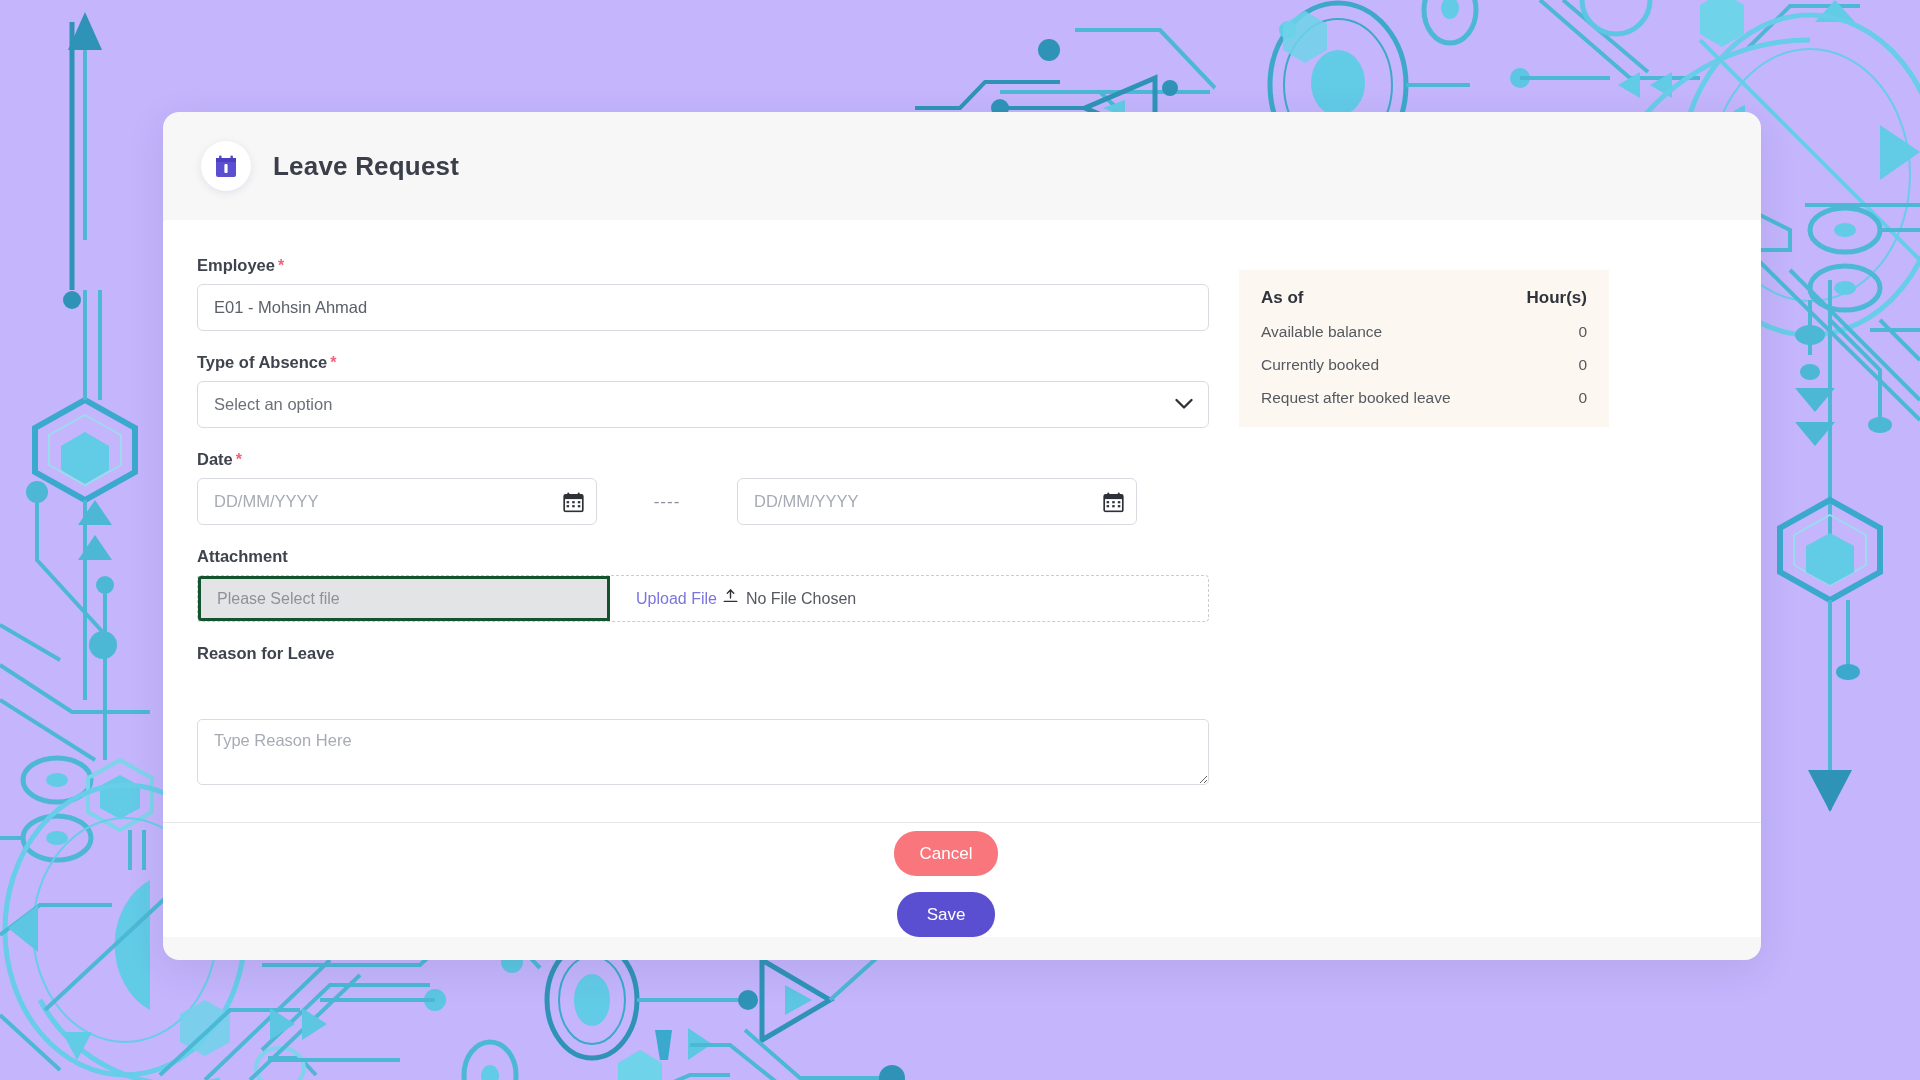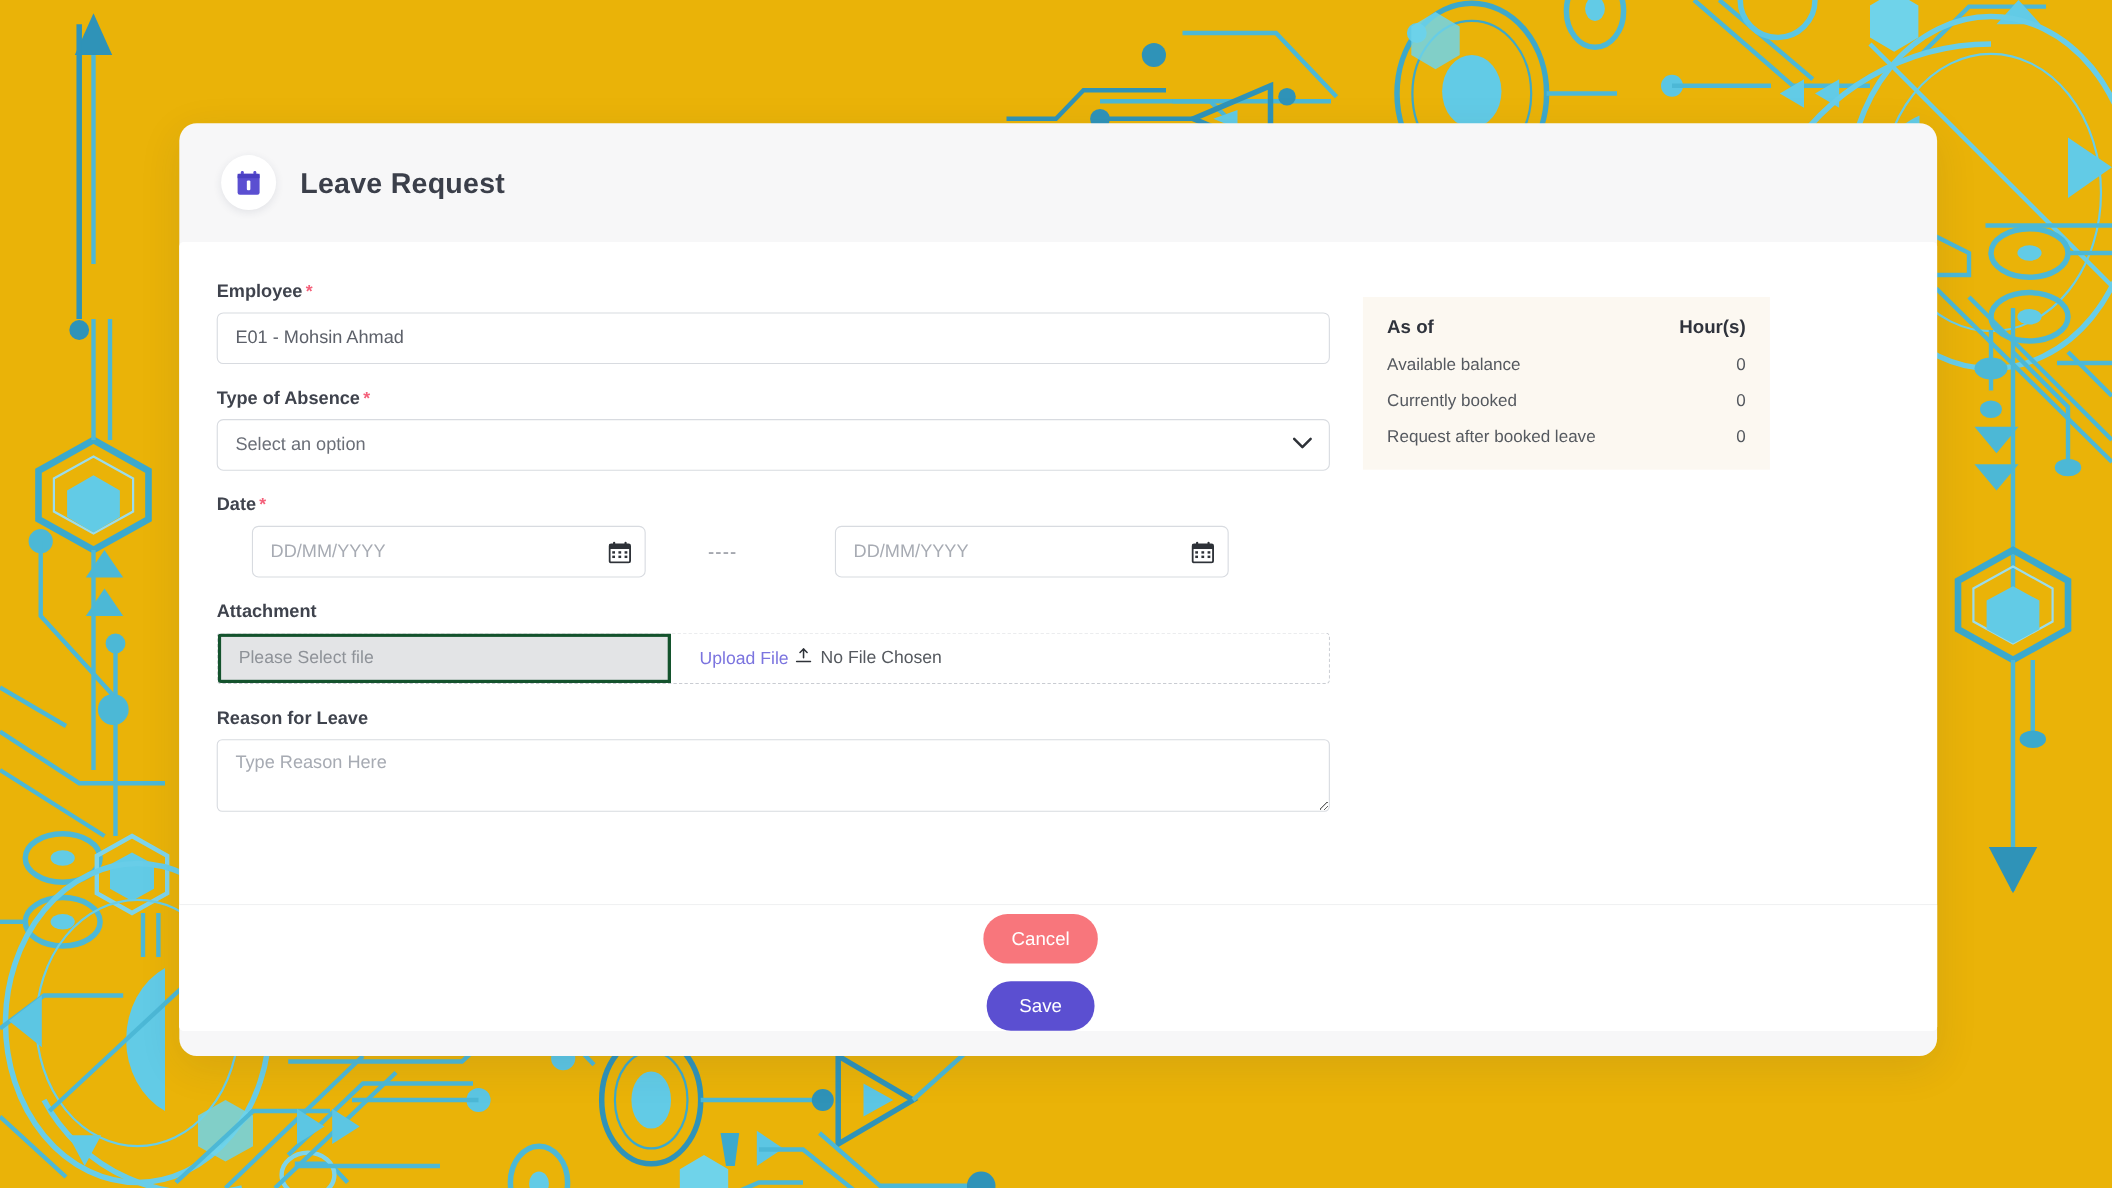--- a/index.html
+++ b/index.html
@@ -3,21 +3,21 @@
 <meta charset="utf-8">
 <style>
   * { box-sizing: border-box; margin: 0; padding: 0; }
   html, body {
     width: 1920px; height: 1080px;
     overflow: hidden;
     background: #ffffff;
     font-family: "Liberation Sans", sans-serif;
   }
 
-  #stage { position: relative; width: 1920px; height: 1080px; background: #eab308; }
+  #stage { position: relative; width: 1920px; height: 1080px; background: #c4b5fd; }
 
   
   #bg-deco {
     position: absolute; inset: 0;
     width: 1920px; height: 1080px;
     pointer-events: none;
   }
 
   
   .card {
@@ -109,22 +109,21 @@
     position: absolute;
     right: 16px; top: 50%;
     transform: translateY(-50%);
     pointer-events: none;
   }
 
   
   .date-row { display: flex; align-items: center; }
   .date-field {
     position: relative;
-    width: 358px;
-    margin-left: 32px;
+    width: 400px;
   }
   .date-field .txt-input { padding-right: 44px; }
   .cal-btn {
     position: absolute;
     right: 13px; top: 50%;
     transform: translateY(-50%);
     background: none; border: none;
     cursor: pointer; padding: 0; line-height: 0;
   }
   .date-sep {
@@ -176,20 +175,21 @@
     width: 100%;
     height: 66px;
     border: 1px solid #d8dbe0;
     border-radius: 5px;
     padding: 11px 16px;
     font-size: 16.5px;
     color: #5c6069;
     font-family: "Liberation Sans", sans-serif;
     resize: vertical;
     outline: none;
+    margin-top: 47px;
   }
   .reason-area::placeholder { color: #a7abb3; }
 
   
   .balance-panel {
     background: #fcf8f1;
     padding: 18px 22px 20px 22px;
     width: 370px;
   }
   .bal-row {

